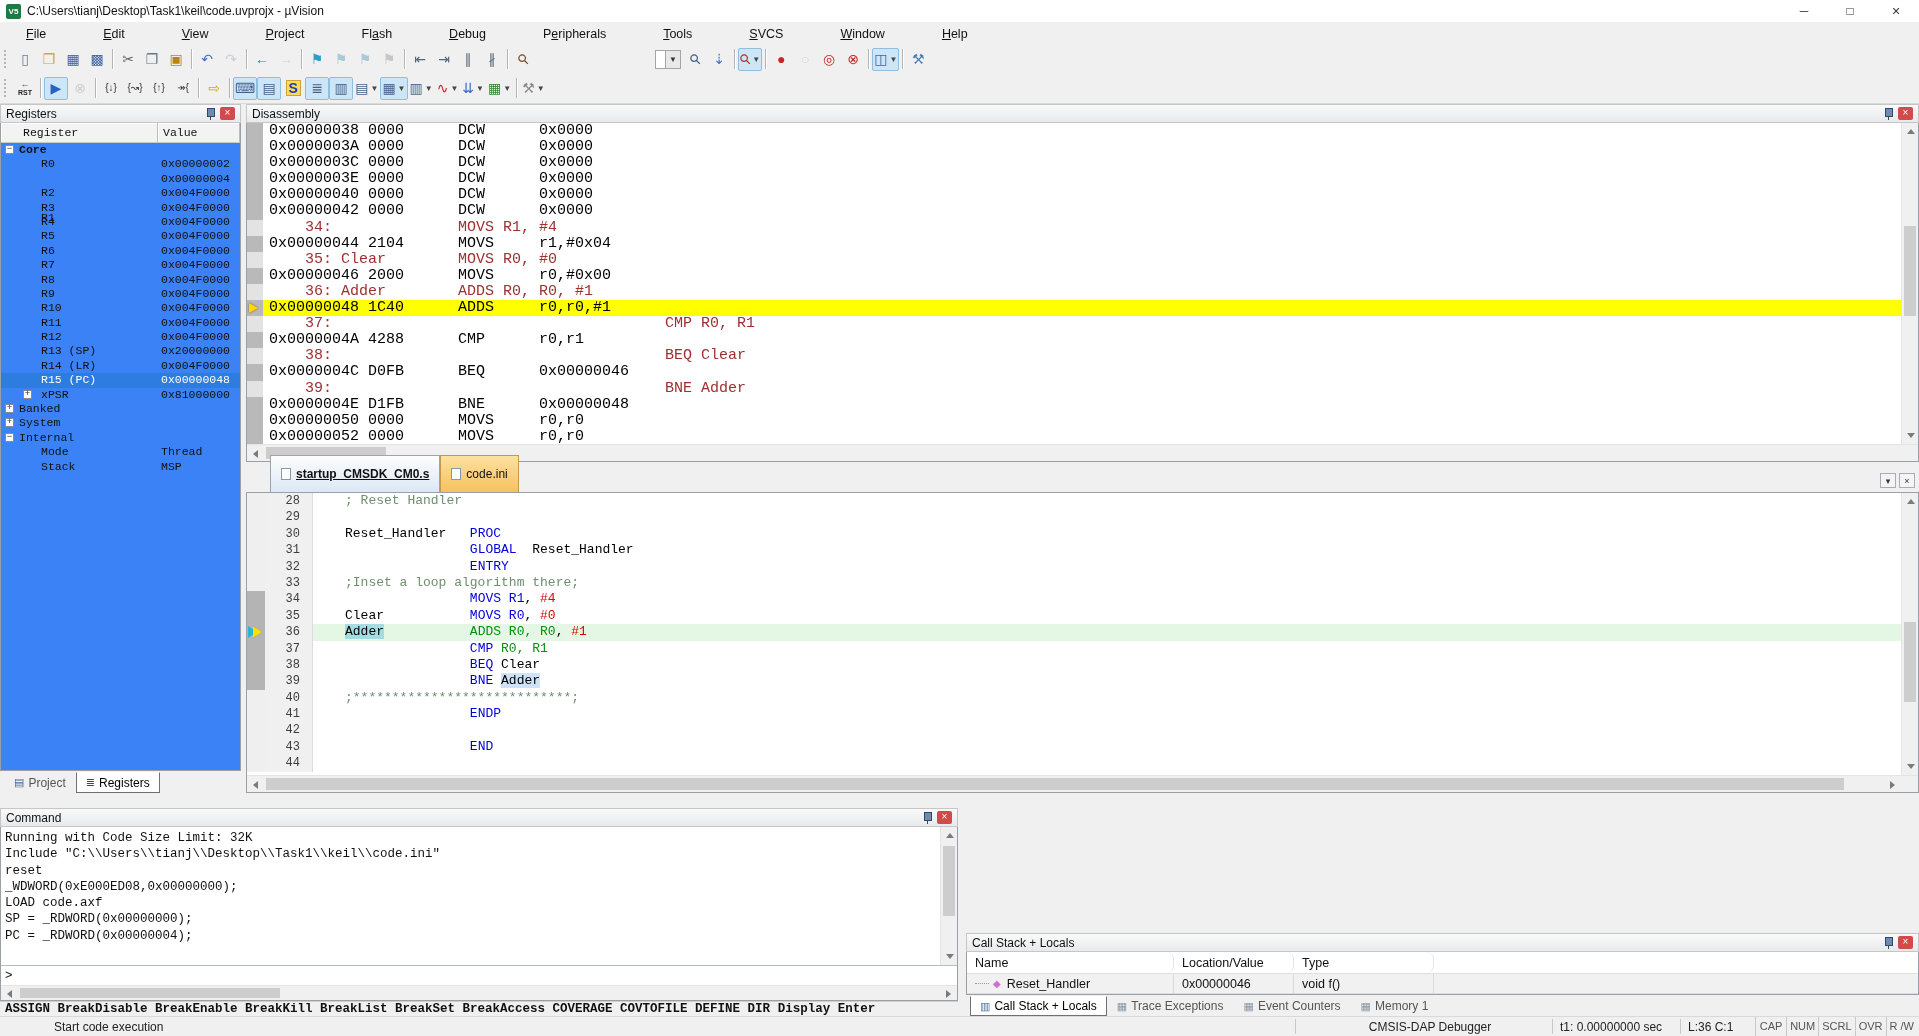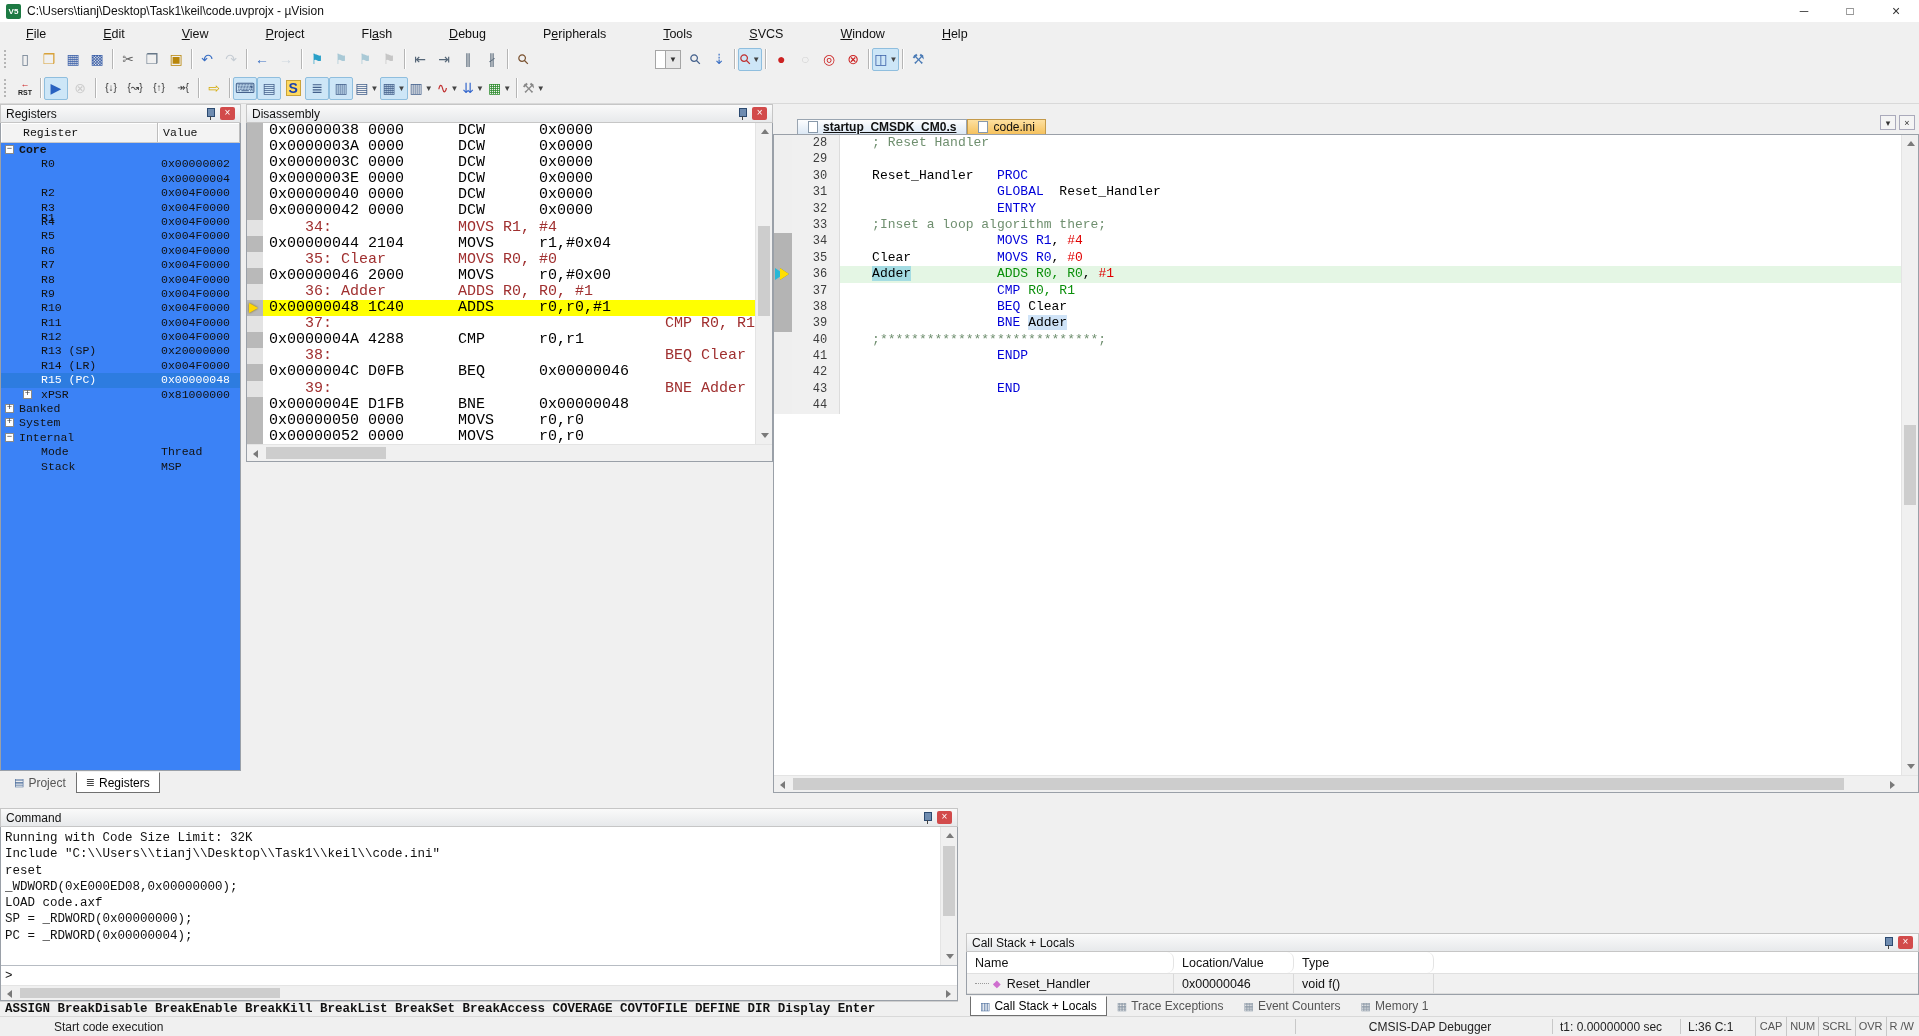--- a/index.html
+++ b/index.html
@@ -63,21 +63,21 @@
   .t-up{width:0;height:0;border:4px solid transparent;border-bottom:5px solid #7a7a7a;margin-top:-4px;}
   .t-dn{width:0;height:0;border:4px solid transparent;border-top:5px solid #7a7a7a;margin-bottom:-4px;}
   .t-lf{width:0;height:0;border:4px solid transparent;border-right:5px solid #7a7a7a;margin-left:-4px;}
   .t-rt{width:0;height:0;border:4px solid transparent;border-left:5px solid #7a7a7a;margin-right:-4px;}
   .sb-corner{width:17px;height:17px;background:#f0f0f0;flex:none;}
 
   
   .main{position:absolute;top:104px;left:0;right:0;height:689px;display:flex;}
   .left-col{width:241px;display:flex;flex-direction:column;flex:none;}
   .v-split{width:5px;flex:none;}
-  .right-col{flex:1;display:flex;flex-direction:row;min-width:0;}
+  .right-col{flex:1;display:flex;flex-direction:column;min-width:0;}
 
   
   .reg-body{flex:1;background:#3b82f6;border:1px solid #9aa0a8;border-top:none;overflow:hidden;
             font-family:"Liberation Mono",monospace;font-size:11.5px;}
   .rt-head{display:flex;height:20px;background:#f3f3f3;border-bottom:1px solid #c9c9c9;}
   .rt-cell{border-right:1px solid #bdbdbd;box-shadow:inset 1px 1px 0 #fff;display:flex;align-items:center;padding-left:22px;}
   .rt-cell.c1{width:157px;flex:none;}
   .rt-cell.c2{flex:1;padding-left:5px;}
   .reg-rows{position:relative;}
   .reg-row{height:14.4px;line-height:14.4px;position:relative;white-space:nowrap;}
@@ -102,21 +102,21 @@
   .dis-line.src .dis-gutter{background:#e3e3e3;}
   .dis-text{flex:1;white-space:pre;padding-left:6px;color:#000;}
   .dis-line.src .dis-text{color:#a03030;}
   .dis-line.current .dis-text{background:var(--disasm-current,#ffff00);}
   .cur-arrow{position:absolute;left:2px;top:3px;width:0;height:0;border-top:5px solid transparent;
              border-bottom:5px solid transparent;border-left:9px solid #ffd800;filter:drop-shadow(0 0 1px #7c6300);}
 
   
   .ed-panel{flex:1;display:flex;flex-direction:column;margin-top:7px;min-height:0;}
   .ed-tabs{height:23px;display:flex;align-items:flex-end;padding-left:24px;background:#f0f0f0;position:relative;flex:none;}
-  .ed-tab{height:15px;padding:0 10px;border:1px solid #9aa5b1;border-bottom:none;display:flex;align-items:center;
+  .ed-tab{height:37px;padding:0 10px;border:1px solid #9aa5b1;border-bottom:none;display:flex;align-items:center;
           gap:5px;font-size:12px;background:linear-gradient(#fcfcfc,#dfe4ea);}
   .ed-tab.active{background:linear-gradient(#fdfdfe,#dcE8f5);font-weight:bold;}
   .ed-tab.active .lbl{text-decoration:underline;}
   .ed-tab.orange{background:linear-gradient(#fde0a0,#f6c25e);border-color:#c49a4a;}
   .doc-ic{width:10px;height:12px;background:#fff;border:1px solid #8899aa;flex:none;}
   .ed-tab-ctrls{position:absolute;right:4px;top:4px;display:flex;gap:3px;}
   .mini-btn{width:16px;height:15px;border:1px solid #aab;display:flex;align-items:center;justify-content:center;
             font-size:9px;background:#f4f4f4;color:#333;}
   .ed-body{flex:1;border:1px solid #9aa0a8;background:#fff;display:flex;flex-direction:column;overflow:hidden;min-height:0;}
   .ed-top{flex:1;display:flex;min-height:0;}

